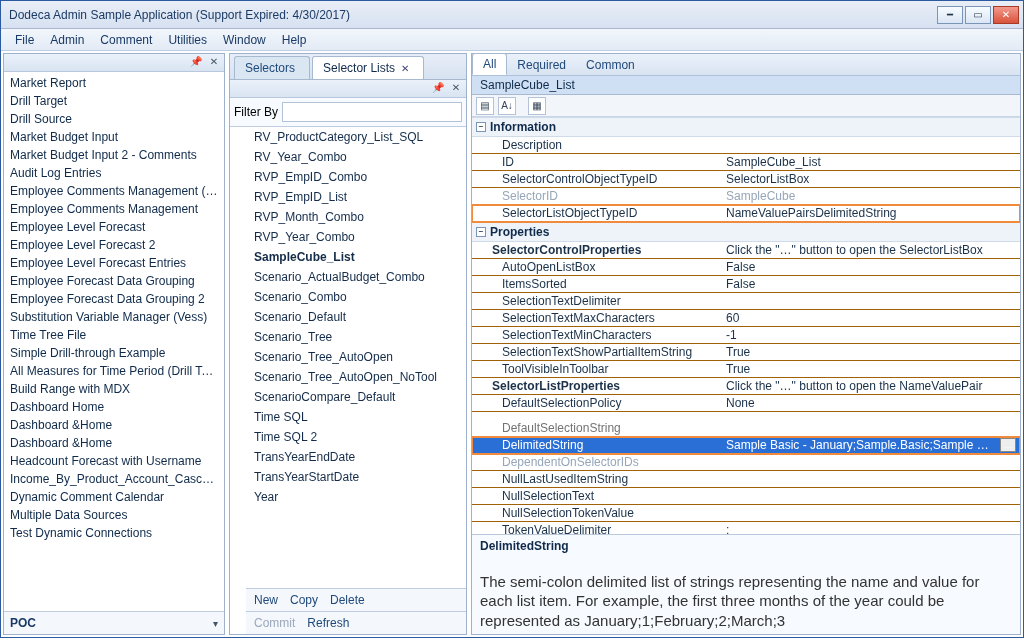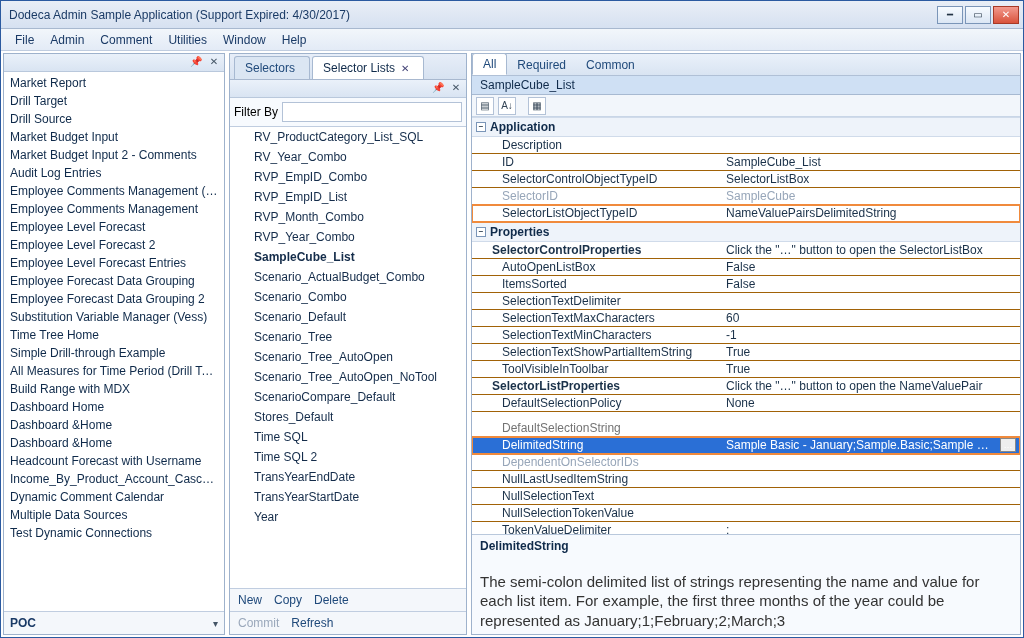--- a/index.html
+++ b/index.html
@@ -27,21 +27,21 @@
   .tabs { height: 26px; display: flex; align-items: flex-end; background: linear-gradient(#e7eef8,#d7e2f1); border-bottom: 1px solid #a8b8cf; padding: 0 4px; }
   .tab { padding: 4px 14px 4px 10px; margin-right: 2px; background: #dbe6f3; border: 1px solid #a7b9d1; border-bottom: none; border-radius: 3px 3px 0 0; color: #204a7b; cursor: pointer; display: inline-flex; align-items: center; gap: 6px; }
   .tab.active { background: #fff; color: #0f2a4a; }
   .tab .x { font-size: 10px; color: #447; }
 
   .filter-row { display: flex; align-items: center; padding: 4px; border-bottom: 1px solid #c0cde0; background: #f7fafe; gap: 4px; }
   .filter-row input { flex: 1; border: 1px solid #b3c2d7; height: 20px; padding: 0 4px; }
   .list { flex: 1; overflow-y: scroll; overflow-x: hidden; }
   .list-item { padding: 3px 6px 3px 24px; color: #142c4a; cursor: pointer; white-space: nowrap; overflow: hidden; text-overflow: ellipsis; }
   .list-item.bold { font-weight: bold; }
-  .actions { border-top: 1px solid #c0cde0; padding: 4px 8px; background: #f4f7fb; display: flex; gap: 12px; }
+  .actions { border-top: 1px solid #c0cde0; padding: 4px 8px; background: #f4f7fb; display: flex; gap: 12px; margin-left: 16px; }
   .actions span { color: #204a7b; cursor: pointer; }
   .actions.secondary span:first-child { color: #9aa8bb; cursor: default; }
 
   .prop-tabs { height: 22px; display: flex; align-items: flex-end; background: linear-gradient(#eaf1fa,#d9e4f2); border-bottom: 1px solid #b0c0d6; }
   .prop-tab { padding: 3px 10px; color: #204a7b; cursor: pointer; }
   .prop-tab.active { background: #fff; border: 1px solid #a7b9d1; border-bottom: 1px solid #fff; border-radius: 3px 3px 0 0; }
   .crumb { background: #cfe0f4; padding: 2px 8px; color: #0f2a4a; border-bottom: 1px solid #a7b9d1; }
   .tb-row { height: 22px; display: flex; align-items: center; gap: 4px; padding: 2px 4px; border-bottom: 1px solid #c9d6e7; background: #f2f6fb; }
   .tb-btn { width: 18px; height: 18px; border: 1px solid #b3c2d7; background: #fff; display: inline-flex; align-items: center; justify-content: center; font-size: 10px; color: #345; cursor: pointer; }
   .propgrid { flex: 1; overflow-y: auto; overflow-x: hidden; }
@@ -97,21 +97,21 @@
           <div class="tree-item">Market Budget Input 2 - Comments</div>
           <div class="tree-item">Audit Log Entries</div>
           <div class="tree-item">Employee Comments Management (E…</div>
           <div class="tree-item">Employee Comments Management</div>
           <div class="tree-item">Employee Level Forecast</div>
           <div class="tree-item">Employee Level Forecast 2</div>
           <div class="tree-item">Employee Level Forecast Entries</div>
           <div class="tree-item">Employee Forecast Data Grouping</div>
           <div class="tree-item">Employee Forecast Data Grouping 2</div>
           <div class="tree-item">Substitution Variable Manager (Vess)</div>
-          <div class="tree-item">Time Tree Home</div>
+          <div class="tree-item">Time Tree File</div>
           <div class="tree-item">Simple Drill-through Example</div>
           <div class="tree-item">All Measures for Time Period (Drill Tar…</div>
           <div class="tree-item">Build Range with MDX</div>
           <div class="tree-item">Dashboard Home</div>
           <div class="tree-item">Dashboard &amp;Home</div>
           <div class="tree-item">Dashboard &amp;Home</div>
           <div class="tree-item">Headcount Forecast with Username</div>
           <div class="tree-item">Income_By_Product_Account_Cascade</div>
           <div class="tree-item">Dynamic Comment Calendar</div>
           <div class="tree-item">Multiple Data Sources</div>
@@ -149,21 +149,20 @@
           <div class="list-item">RVP_Month_Combo</div>
           <div class="list-item">RVP_Year_Combo</div>
           <div class="list-item bold">SampleCube_List</div>
           <div class="list-item">Scenario_ActualBudget_Combo</div>
           <div class="list-item">Scenario_Combo</div>
           <div class="list-item">Scenario_Default</div>
           <div class="list-item">Scenario_Tree</div>
           <div class="list-item">Scenario_Tree_AutoOpen</div>
           <div class="list-item">Scenario_Tree_AutoOpen_NoTool</div>
           <div class="list-item">ScenarioCompare_Default</div>
-          <div class="list-item">Stores_Default</div>
           <div class="list-item">Time SQL</div>
           <div class="list-item">Time SQL 2</div>
           <div class="list-item">TransYearEndDate</div>
           <div class="list-item">TransYearStartDate</div>
           <div class="list-item">Year</div>
         </div>
       <div class="actions" id="mid-actions1">
           <span>New</span>
           <span>Copy</span>
           <span>Delete</span>
@@ -183,21 +182,21 @@
       <div class="crumb">SampleCube_List</div>
       <div class="tb-row">
         <span class="tb-btn">▤</span>
         <span class="tb-btn">A↓</span>
         <span style="width:4px"></span>
         <span class="tb-btn">▦</span>
       </div>
       <div class="propgrid" id="propgrid">
           <div class="cat">
             <span class="exp">−</span>
-            <span>Application</span>
+            <span>Information</span>
           </div>
           <div class="row">
             <div>Description</div>
             <div></div>
           </div>
           <div class="row">
             <div>ID</div>
             <div>SampleCube_List</div>
           </div>
           <div class="row b">

